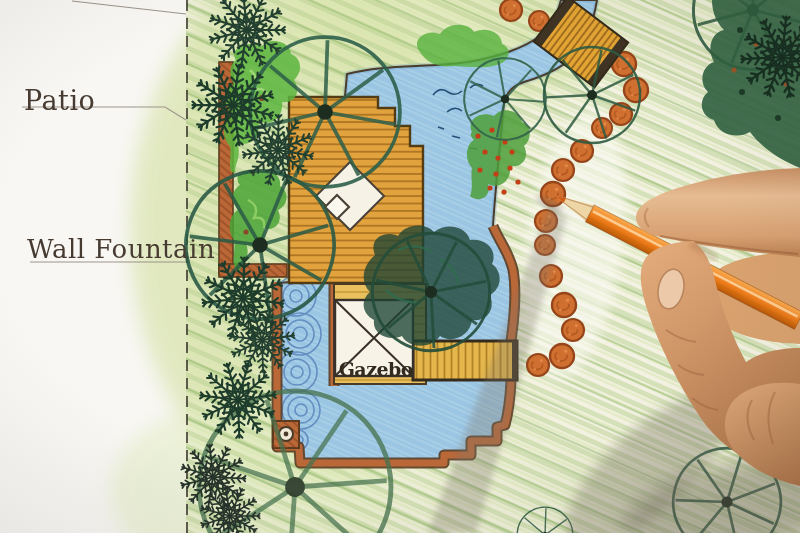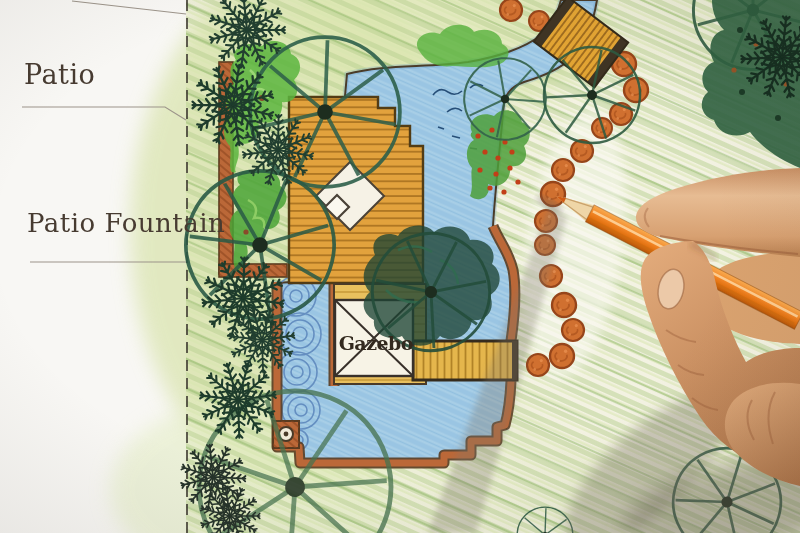--- a/index.html
+++ b/index.html
@@ -1,19 +1,19 @@
 <!DOCTYPE html>
 <html><head>
 <meta charset="utf-8">
 <style>
   html,body{margin:0;padding:0;background:#ddd;}
   .stage{position:relative;width:800px;height:533px;overflow:hidden;background:#f6f5ef;
          font-family:"DejaVu Serif","Liberation Serif",serif;}
   .stage svg{position:absolute;left:0;top:0;}
-  .plan-label{position:absolute;color:#473b31;letter-spacing:.5px;line-height:1;}
+  .plan-label{position:absolute;color:#473b31;letter-spacing:.5px;line-height:1;margin-top:26px;}
   .lbl-patio{left:24px;top:61px;font-size:27px;}
   .lbl-wallfountain{left:27px;top:210px;font-size:26px;}
   .lbl-gazebo{left:335px;top:334px;width:78px;text-align:right;font-size:19px;
               font-weight:bold;color:#33291e;letter-spacing:-0.5px;}
 </style>
 </head>
 <body>
 
 <div class="stage">
 <svg width="800" height="533" viewBox="0 0 800 533">
@@ -338,15 +338,15 @@
     <ellipse cx="671" cy="289" rx="12.5" ry="20" transform="rotate(12 671 289)" fill="#ecc9a8" stroke="rgba(150,95,60,.55)" stroke-width="1.5"></ellipse>
     <path d="M666,330 q14,10 30,12 M678,365 q12,9 26,10 M692,398 q12,10 26,12" fill="none" stroke="rgba(150,90,55,.4)" stroke-width="2"></path>
     <path d="M752,400 q-10,18 2,40 M775,392 q-12,22 -2,52" fill="none" stroke="rgba(150,90,55,.4)" stroke-width="2"></path>
     <path d="M690,244 q18,6 26,16" fill="none" stroke="rgba(120,70,40,.35)" stroke-width="5" filter="url(#b3)"></path>
   </g>
 
   <rect x="0" y="0" width="800" height="533" fill="url(#vign)"></rect>
 </svg>
 
 <div class="plan-label lbl-patio">Patio</div>
-<div class="plan-label lbl-wallfountain">Patio Fountain</div>
+<div class="plan-label lbl-wallfountain">Wall Fountain</div>
 <div class="plan-label lbl-gazebo">Gazebo</div>
 </div>
 
 </body></html>

